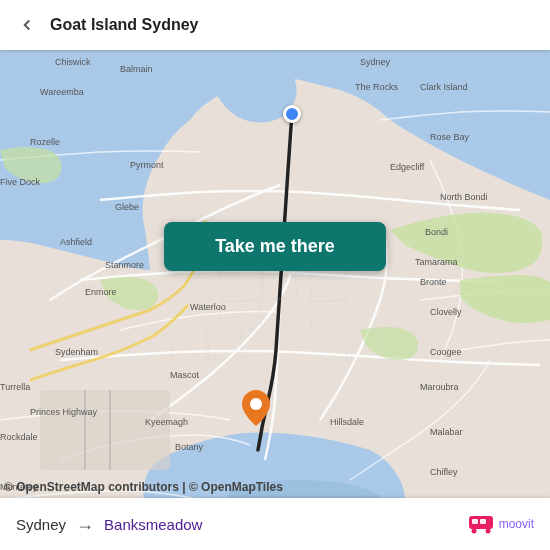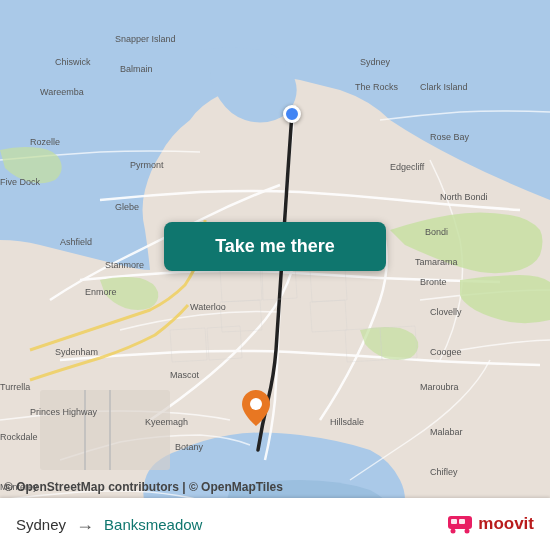--- a/index.html
+++ b/index.html
@@ -92,35 +92,35 @@
     }
 
     #footer-arrow {
       font-size: 18px;
       color: #555;
       margin: 0 10px;
     }
 
     #footer-to {
       font-size: 15px;
-      color: #0f766e;
+      color: #4c1d95;
       font-weight: 500;
     }
 
     #moovit-logo {
       margin-left: auto;
       display: flex;
       align-items: center;
       gap: 4px;
     }
 
     #moovit-text {
-      font-size: 17px;
-      font-weight: bold;
-      color: #b91c1c;
+      font-size: 12px;
+      font-weight: normal;
+      color: #8b5cf6;
     }
 
     #map-attribution {
       position: absolute;
       bottom: 56px;
       left: 4px;
       font-size: 12px;
       color: #444;
       z-index: 10;
       font-weight: bold;
@@ -258,20 +258,28 @@
     <text x="430" y="435" font-size="9" fill="#555" font-family="Arial">Malabar</text>
     <text x="0" y="490" font-size="9" fill="#555" font-family="Arial">Monterey</text>
     <text x="430" y="475" font-size="9" fill="#555" font-family="Arial">Chifley</text>
     <text x="280" y="510" font-size="9" fill="#555" font-family="Arial">Port Botany</text>
     <text x="415" y="515" font-size="9" fill="#555" font-family="Arial">Phillip Bay</text>
     <text x="410" y="540" font-size="9" fill="#555" font-family="Arial">Little Bay</text>
     <text x="0" y="530" font-size="9" fill="#555" font-family="Arial">M5 Tunnel</text>
     <text x="0" y="510" font-size="9" fill="#555" font-family="Arial">M5 Tunnel</text>
   </svg>
 
+  <div id="header">
+    <div id="back-btn">
+      <svg width="18" height="18" viewBox="0 0 24 24" fill="none" stroke="#555" stroke-width="2.5">
+        <polyline points="15,18 9,12 15,6"></polyline>
+      </svg>
+    </div>
+    <span id="location-title">Goat Island Sydney</span>
+  </div>
 
   <div id="origin-dot"></div>
 
   <div id="take-me-there-btn">
     <span id="take-me-there-label">Take me there</span>
   </div>
 
   <div id="dest-pin">
     <svg viewBox="0 0 28 36" xmlns="http://www.w3.org/2000/svg">
       <path d="M14 0 C6.27 0 0 6.27 0 14 C0 24.5 14 36 14 36 C14 36 28 24.5 28 14 C28 6.27 21.73 0 14 0 Z" fill="#e87722"></path>

